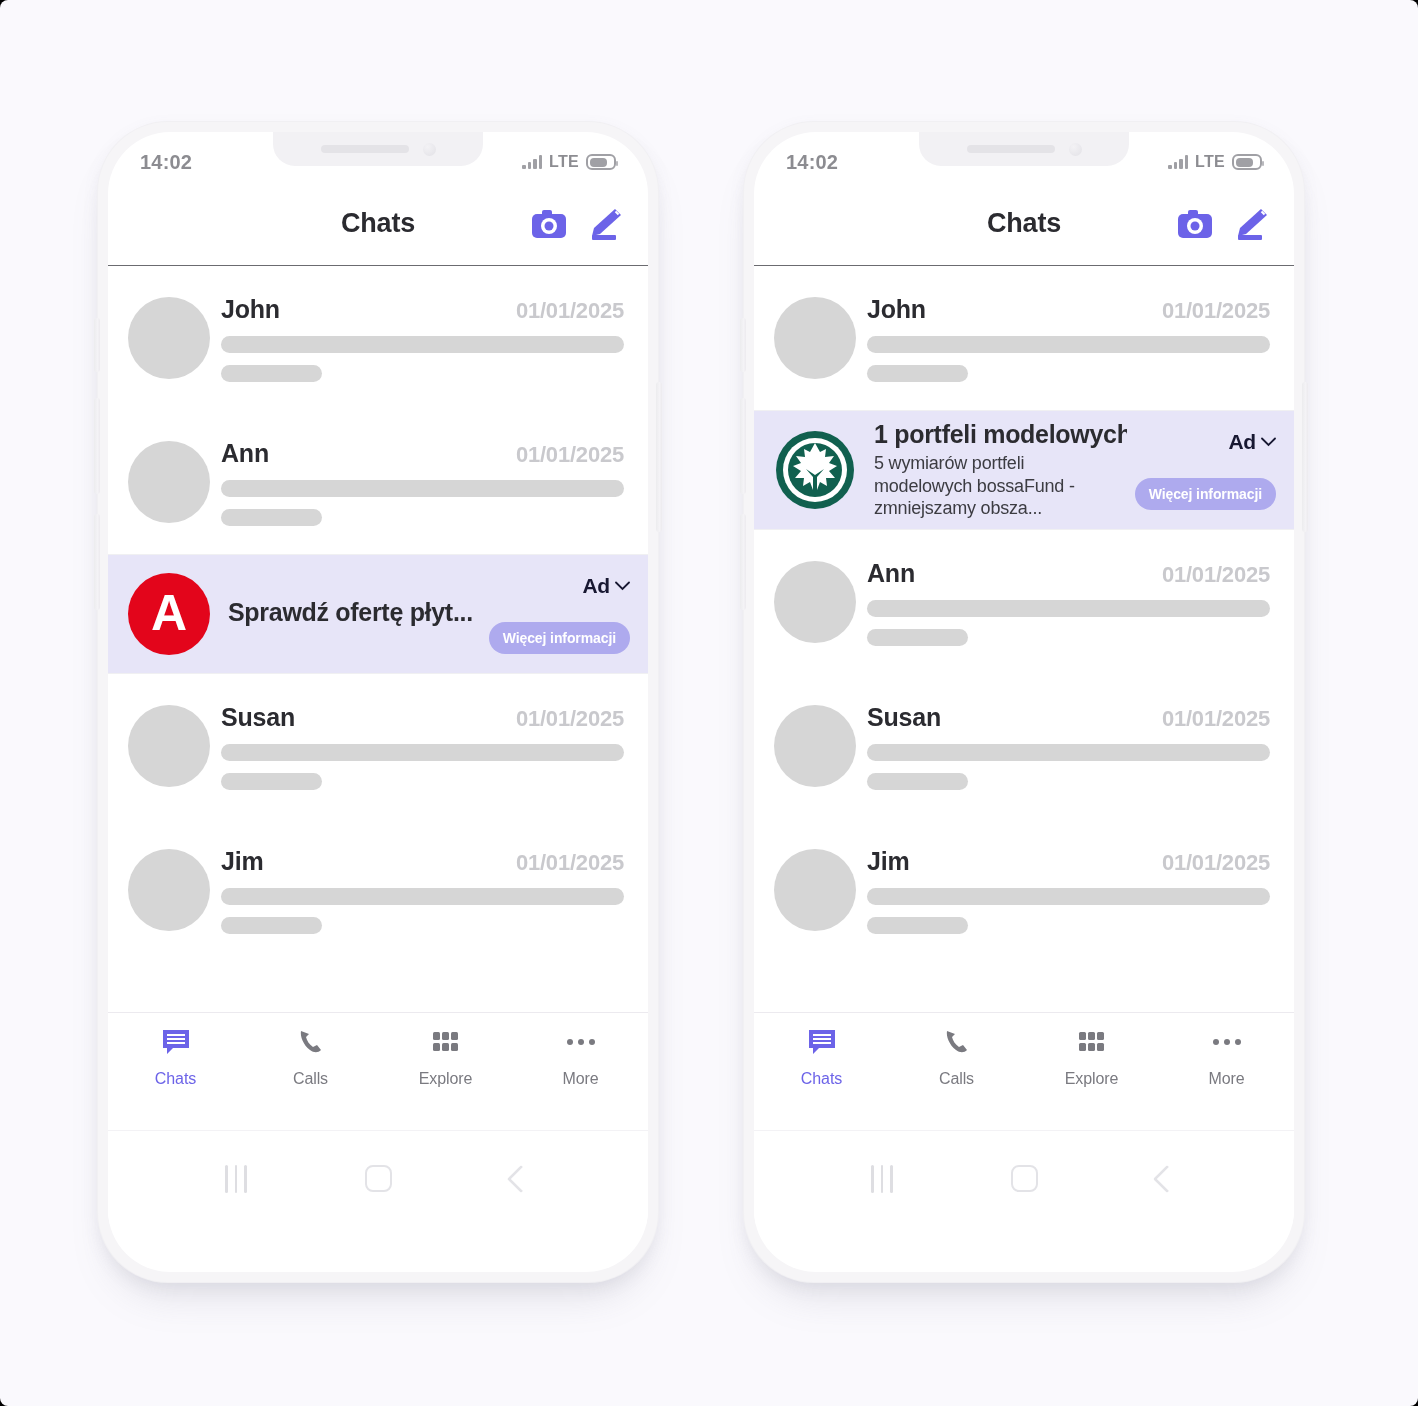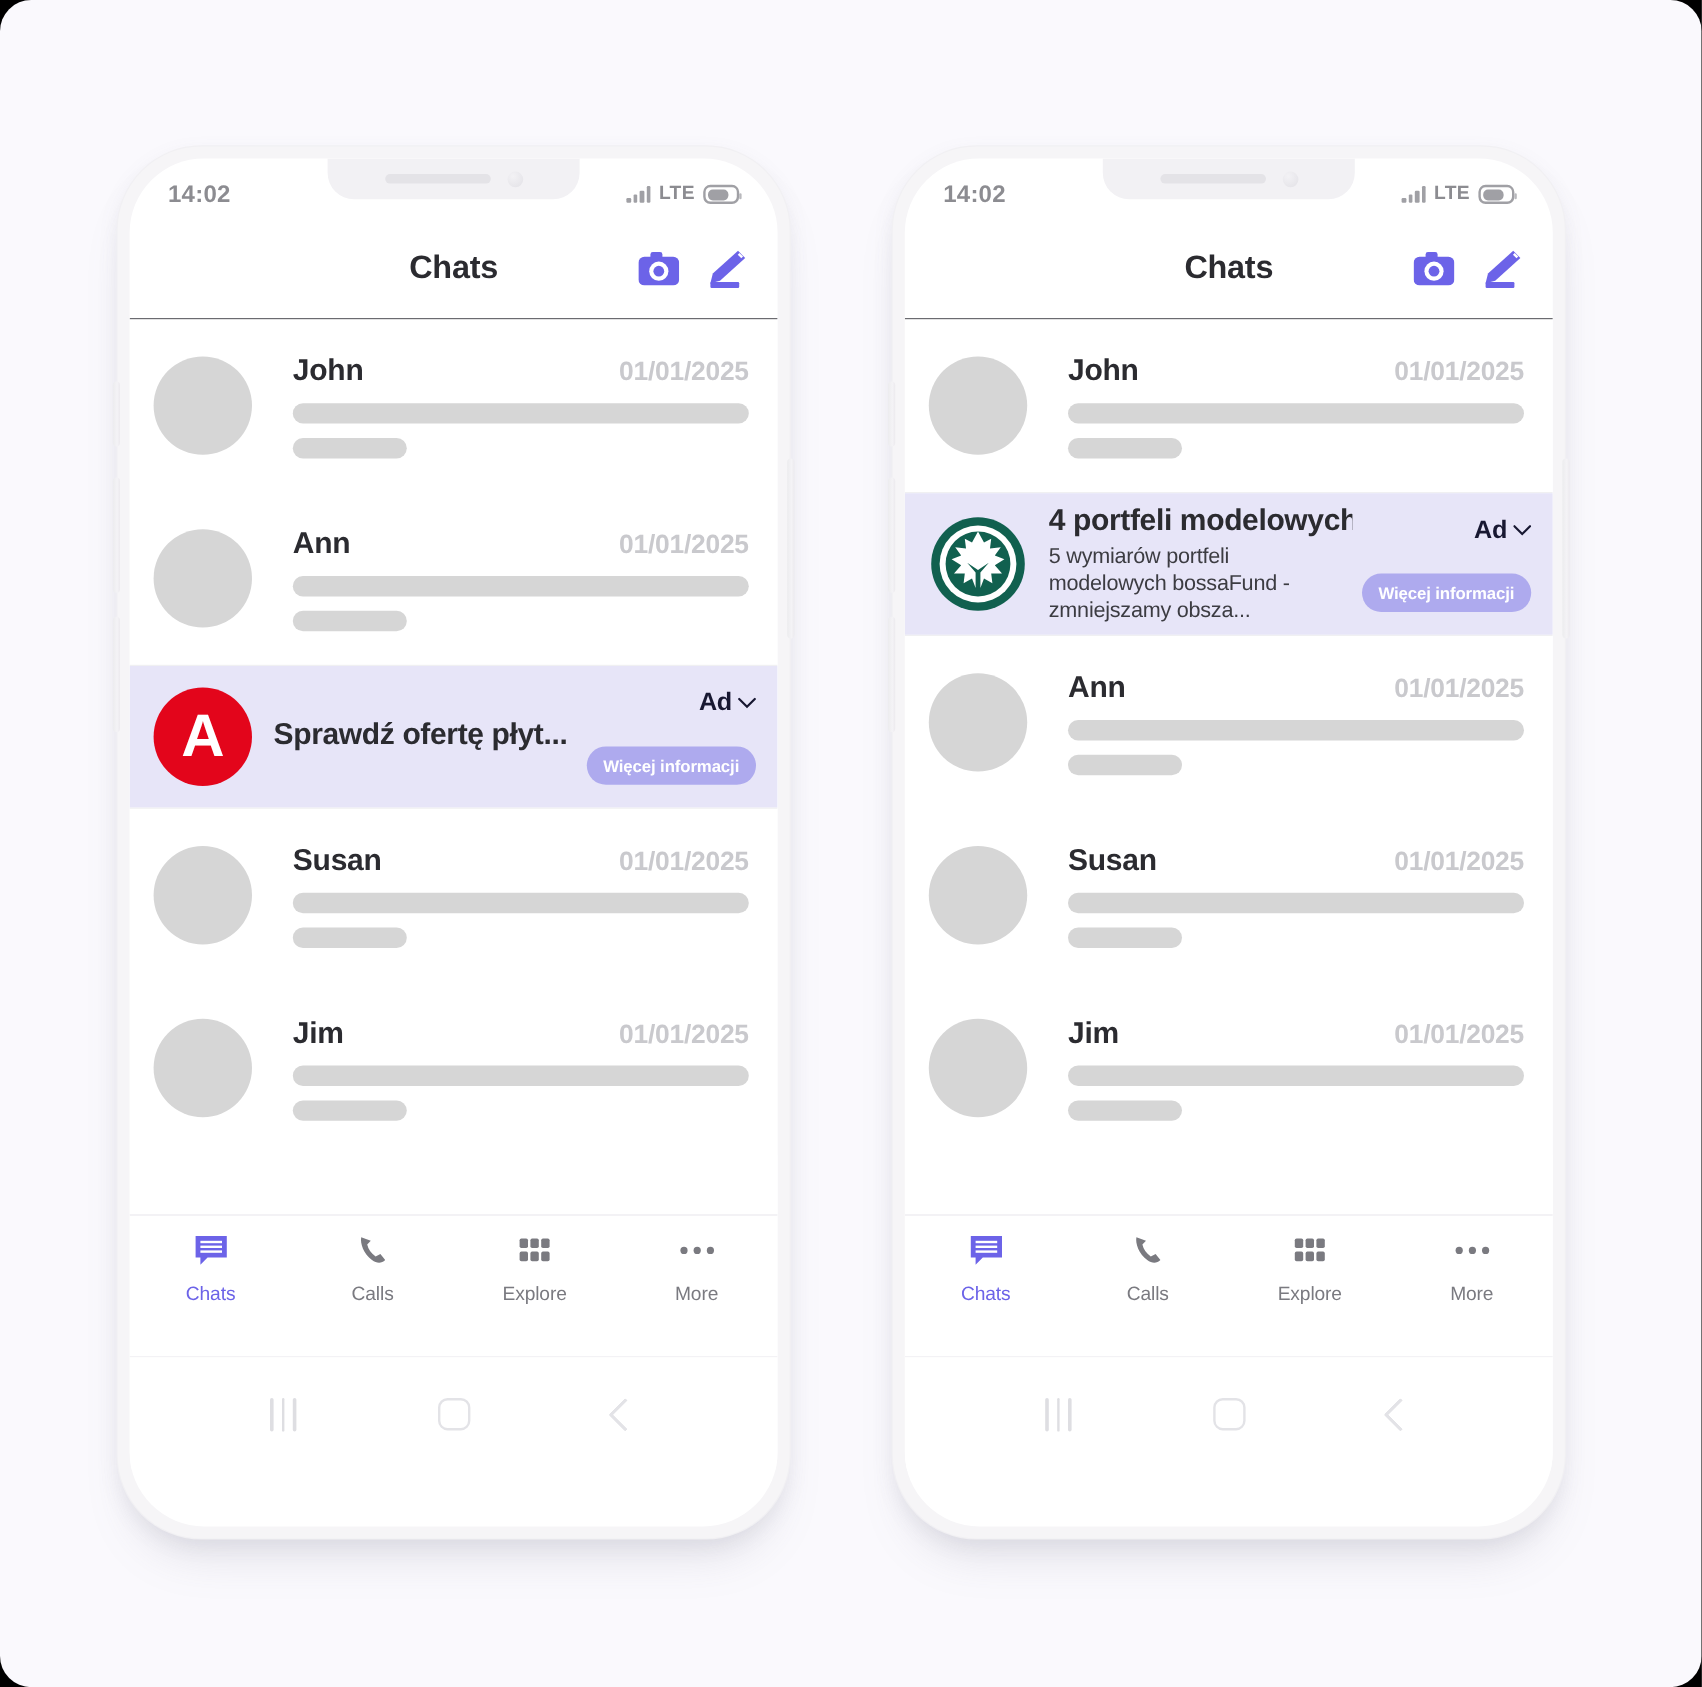--- a/index.html
+++ b/index.html
@@ -10,21 +10,21 @@
     background: #000;
     font-family: "Liberation Sans", sans-serif;
     overflow: hidden;
   }
 
   .page {
     position: relative;
     width: 1418px;
     height: 1406px;
     background: #faf9fd;
-    border-radius: 26px;
+    border-radius: 8px;
     overflow: hidden;
   }
 
   
   .phone {
     position: absolute;
     width: 560px;
     height: 1160px;
     top: 122px;
     border-radius: 70px;
@@ -160,21 +160,21 @@
     align-items: center;
     padding: 22px 24px 22px 20px;
     height: 144px;
   }
   .avatar {
     width: 82px; height: 82px;
     border-radius: 50%;
     background: #d6d6d6;
     flex: 0 0 82px;
   }
-  .chat-body { flex: 1; margin-left: 34px; min-width: 0; }
+  .chat-body { flex: 1; margin-left: 11px; min-width: 0; }
   .chat-top {
     display: flex; align-items: baseline; justify-content: space-between;
     margin-bottom: 12px;
   }
   .chat-name {
     font-size: 25px; font-weight: bold; color: #2b2b30; letter-spacing: -0.2px;
   }
   .chat-date {
     font-size: 22px; font-weight: bold; color: #c9c9cd; letter-spacing: -0.2px;
   }
@@ -538,21 +538,21 @@
               <circle cx="41" cy="41" r="27" fill="#11604f"></circle>
               <path d="M41 14
                        L46 23 L52 20 L51 28 L60 27 L55 34 L63 37 L55 42
                        L61 49 L52 49 L53 57 L46 53 L43 61
                        L43 48 L50 40 L41 46 L32 40 L39 48 L39 61
                        L36 53 L29 57 L30 49 L21 49 L27 42 L19 37
                        L27 34 L22 27 L31 28 L30 20 L36 23 Z" fill="#ffffff"></path>
             </svg>
           </div>
           <div class="ad-text">
-            <div class="ad-title">4 portfeli modelowych</div>
+            <div class="ad-title">1 portfeli modelowych</div>
             <div class="ad-desc">5 wymiarów portfeli modelowych bossaFund - zmniejszamy obsza...</div>
           </div>
           <div class="ad-side">
             <div class="ad-label">
               <span>Ad</span>
               <svg width="15" height="10" viewBox="0 0 15 10">
                 <path d="M1 1.5 L7.5 8 L14 1.5" fill="none" stroke="#181832" stroke-width="1.8" stroke-linecap="round"></path>
               </svg>
             </div>
             <div class="ad-cta">Więcej informacji</div>

